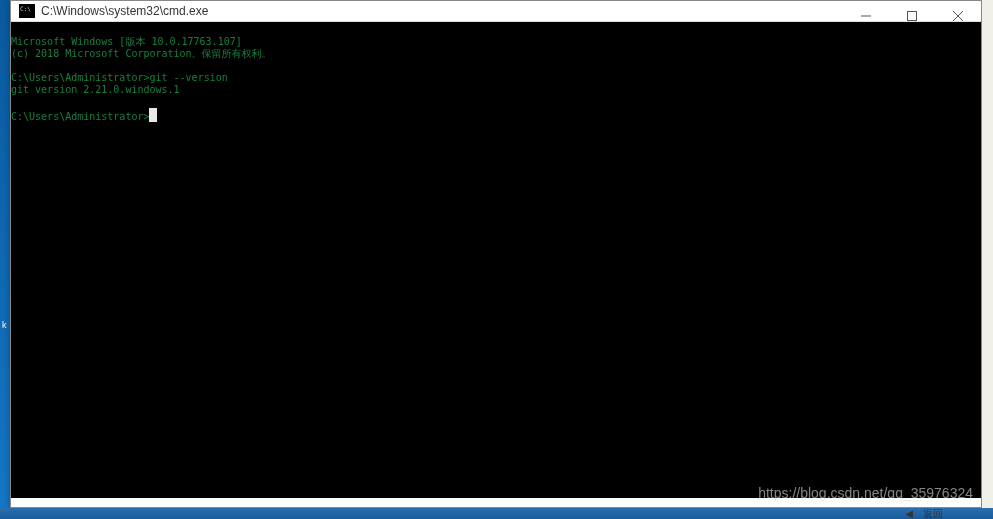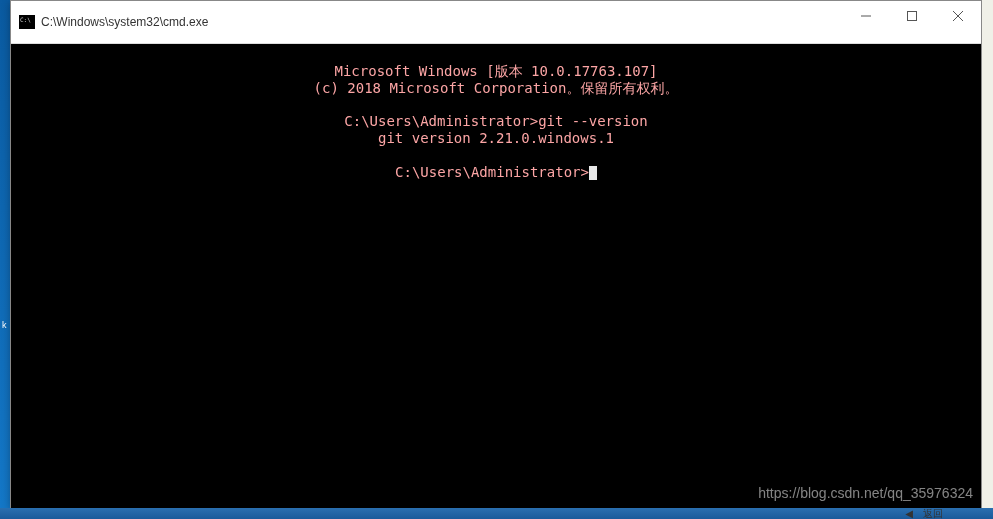--- a/index.html
+++ b/index.html
@@ -34,21 +34,21 @@
       position: absolute;
       left: 10px;
       top: 0;
       width: 972px;
       height: 508px;
       background: #fff;
       border: 1px solid #888;
       box-shadow: 0 2px 8px rgba(0,0,0,0.3);
     }
     .titlebar {
-      height: 43px;
+      height: 21px;
       background: #ffffff;
       display: flex;
       align-items: center;
       border-bottom: 1px solid #ddd;
     }
     .title-icon {
       width: 16px;
       height: 14px;
       background: #000;
       margin: 0 6px 0 8px;
@@ -83,26 +83,25 @@
     }
     .win-btn svg {
       width: 10px;
       height: 10px;
     }
     .terminal-body {
       background: #000;
       height: calc(100% - 30px);
       padding: 2px 0 0 0;
       font-family: "NSimSun", "SimSun", "Consolas", monospace;
-      font-size: 14px;
-      color: #fca5a5;
+      font-size: 10px;
+      color: #15803d;
       line-height: 1.2;
       white-space: pre;
       overflow: hidden;
-      text-align: center;
     }
     .terminal-line {
       white-space: pre;
     }
     .cursor {
       display: inline-block;
       width: 8px;
       height: 14px;
       background: #e8e8e8;
       vertical-align: text-bottom;

